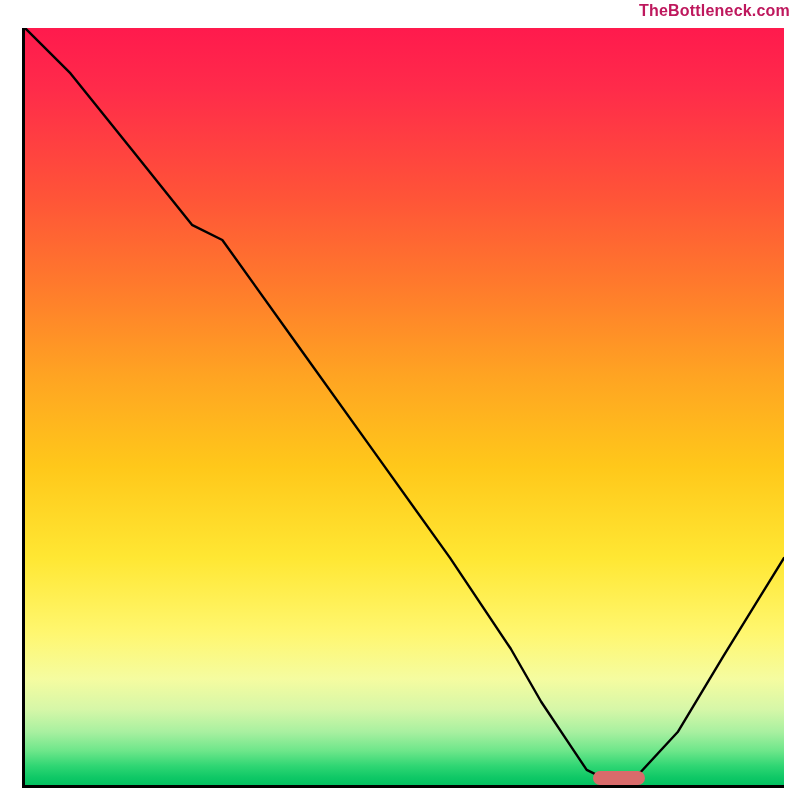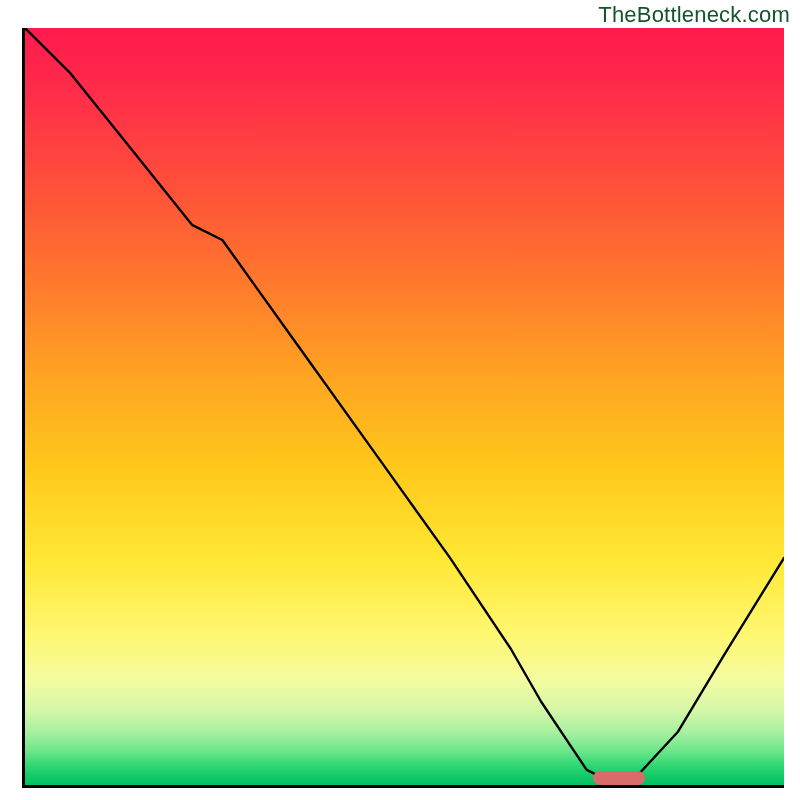--- a/index.html
+++ b/index.html
@@ -13,23 +13,23 @@
   }
   .container {
     position: relative;
     width: 800px;
     height: 800px;
   }
   .watermark {
     position: absolute;
     top: 2px;
     right: 10px;
-    font-size: 22px;
-    font-weight: 400;
-    color: #14532d;
+    font-size: 16px;
+    font-weight: 700;
+    color: #be185d;
     letter-spacing: 0.2px;
     z-index: 5;
   }
   .plot-area {
     position: absolute;
     left: 22px;
     top: 28px;
     width: 762px;
     height: 760px;
     border-left: 3px solid #000;

